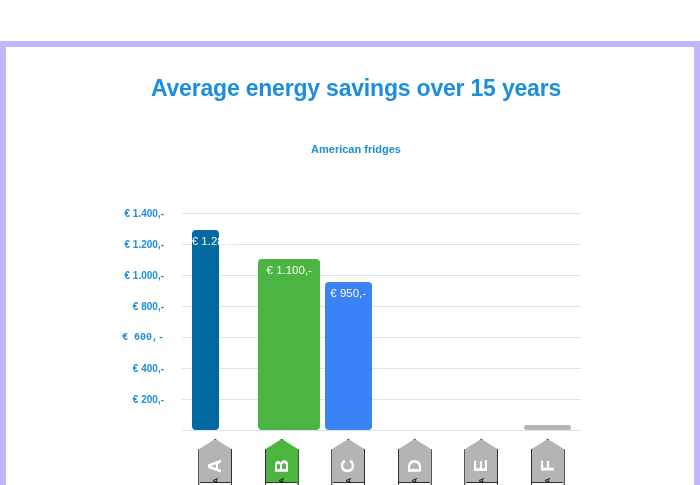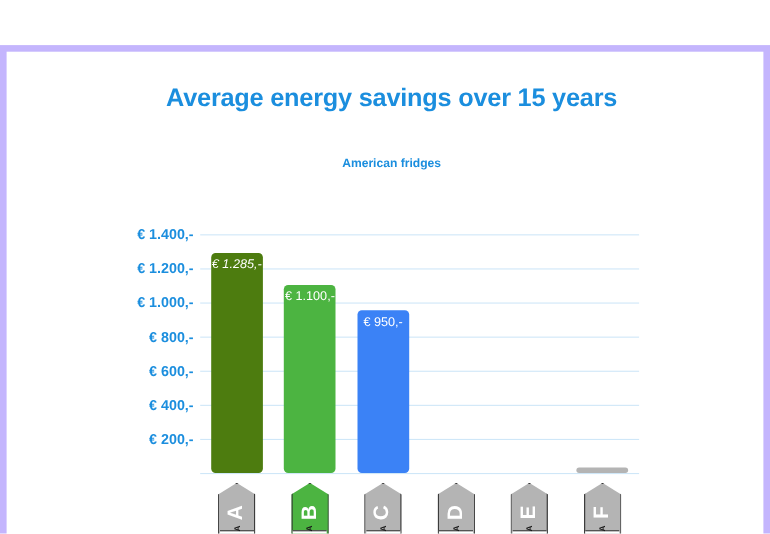--- a/index.html
+++ b/index.html
@@ -66,24 +66,24 @@
     left: 176px;
     top: 383px;
     width: 399px;
     height: 1px;
     background: #cfe7f8;
   }
 
   
   .ytick {
     position: absolute;
-    right: 0;
+    right: 12px;
     width: 78px;
     text-align: right;
-    font-size: 13px;
+    font-size: 10px;
     font-weight: bold;
     color: #1b8ede;
     transform: translateY(-50%);
     white-space: nowrap;
   }
   #yaxis {
     position: absolute;
     left: 90px;
     top: 150px;
     width: 80px;
@@ -183,39 +183,39 @@
 <body>
 
 <div id="page">
 
   <div id="chart-title">Average energy savings over 15 years</div>
   <div id="chart-subtitle">American fridges</div>
 
   <div id="yaxis">
       <div class="ytick" style="top: 201.933px;">€ 200,-</div>
       <div class="ytick" style="top: 170.867px;">€ 400,-</div>
-      <div class="ytick" style="top: 139.8px;">€ 600,-</div>
+      <div class="ytick" style="top: 139.8px; font-family: Liberation Mono, monospace;">€ 600,-</div>
       <div class="ytick" style="top: 108.733px;">€ 800,-</div>
       <div class="ytick" style="top: 77.6667px; text-align: right;">€ 1.000,-</div>
       <div class="ytick" style="top: 46.6px;">€ 1.200,-</div>
       <div class="ytick" style="top: 15.5333px;">€ 1.400,-</div>
     </div>
 
   <div id="plot">
       <div class="gridline" style="top: 201.933px;"></div>
       <div class="gridline" style="top: 170.867px;"></div>
       <div class="gridline" style="top: 139.8px;"></div>
       <div class="gridline" style="top: 108.733px;"></div>
       <div class="gridline" style="top: 77.6667px;"></div>
       <div class="gridline" style="top: 46.6px;"></div>
       <div class="gridline" style="top: 15.5333px;"></div>
-      <div class="bar" style="left: 9.75px; width: 47px; height: 199.603px; background: #4d7c0f; font-style: italic;">
+      <div class="bar" style="left: 9.75px; width: 27px; height: 199.603px; background: #0369a1;">
         <div class="bar-label">€ 1.285,-</div>
       </div>
-      <div class="bar highlight" style="left: 76.25px; width: 47px; height: 170.867px; background: rgb(76, 180, 65);">
+      <div class="bar highlight" style="left: 76.25px; width: 47px; height: 170.867px; background: rgb(76, 180, 65); padding-left: 15px;">
         <div class="bar-label">€ 1.100,-</div>
       </div>
       <div class="bar" style="left: 142.75px; width: 47px; height: 147.567px; background: #3b82f6;">
         <div class="bar-label">€ 950,-</div>
       </div>
       <div class="bar" style="left: 342.25px; width: 47px; height: 5.43667px; background: rgb(180, 180, 180);"></div>
     </div>
 
   <div id="axis-line"></div>
 

